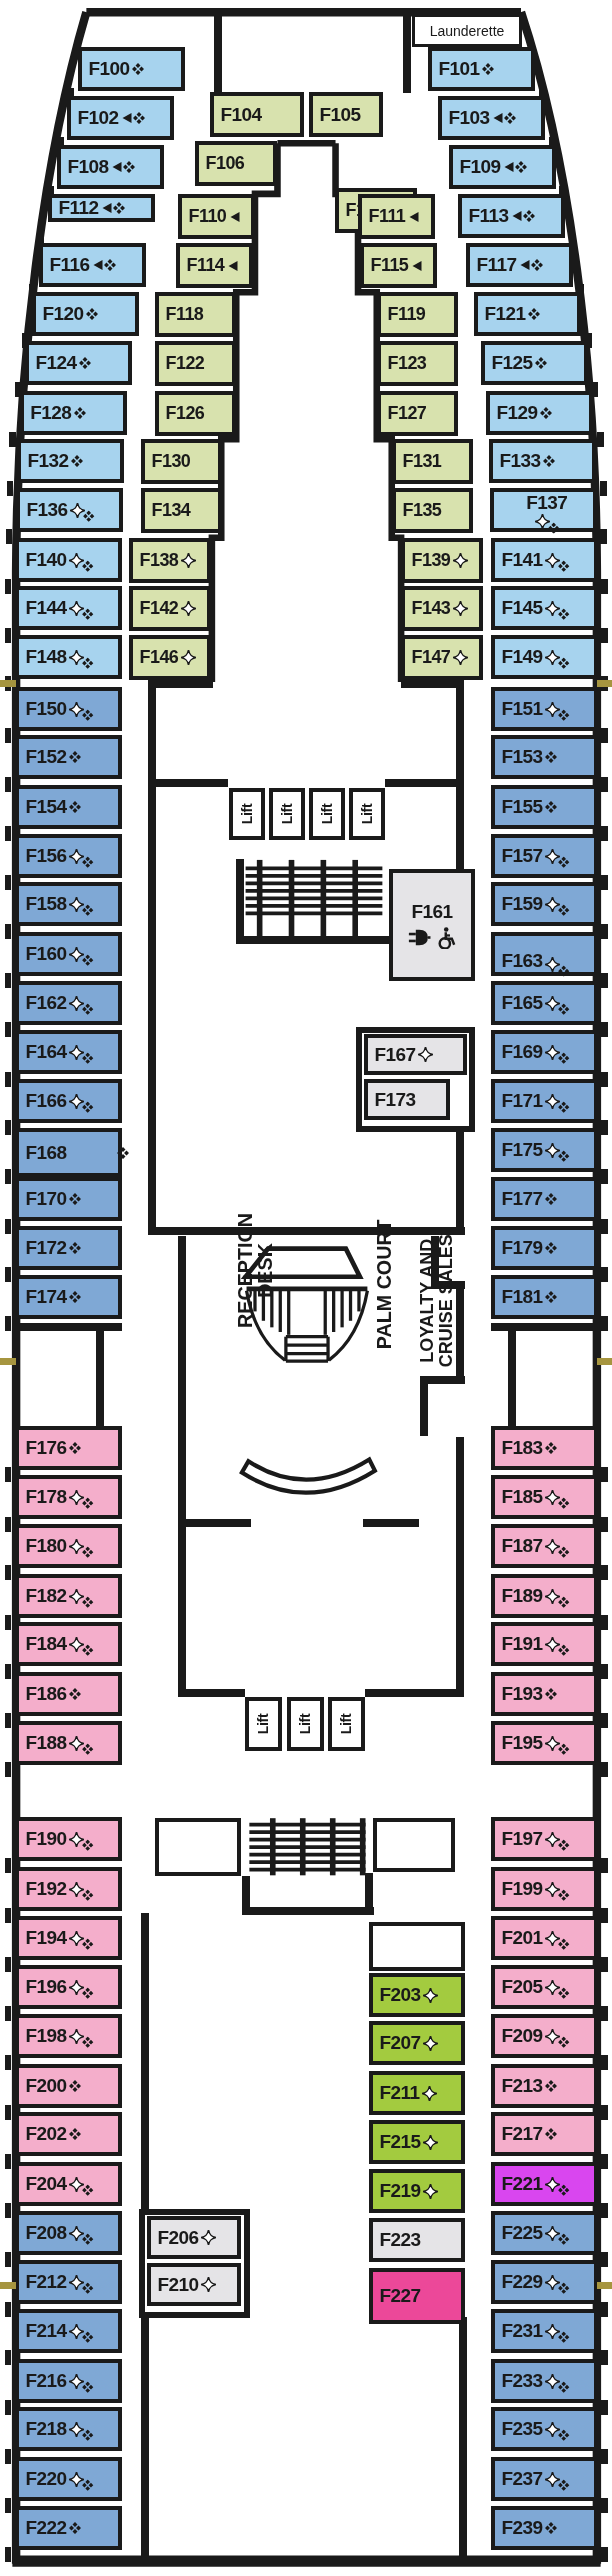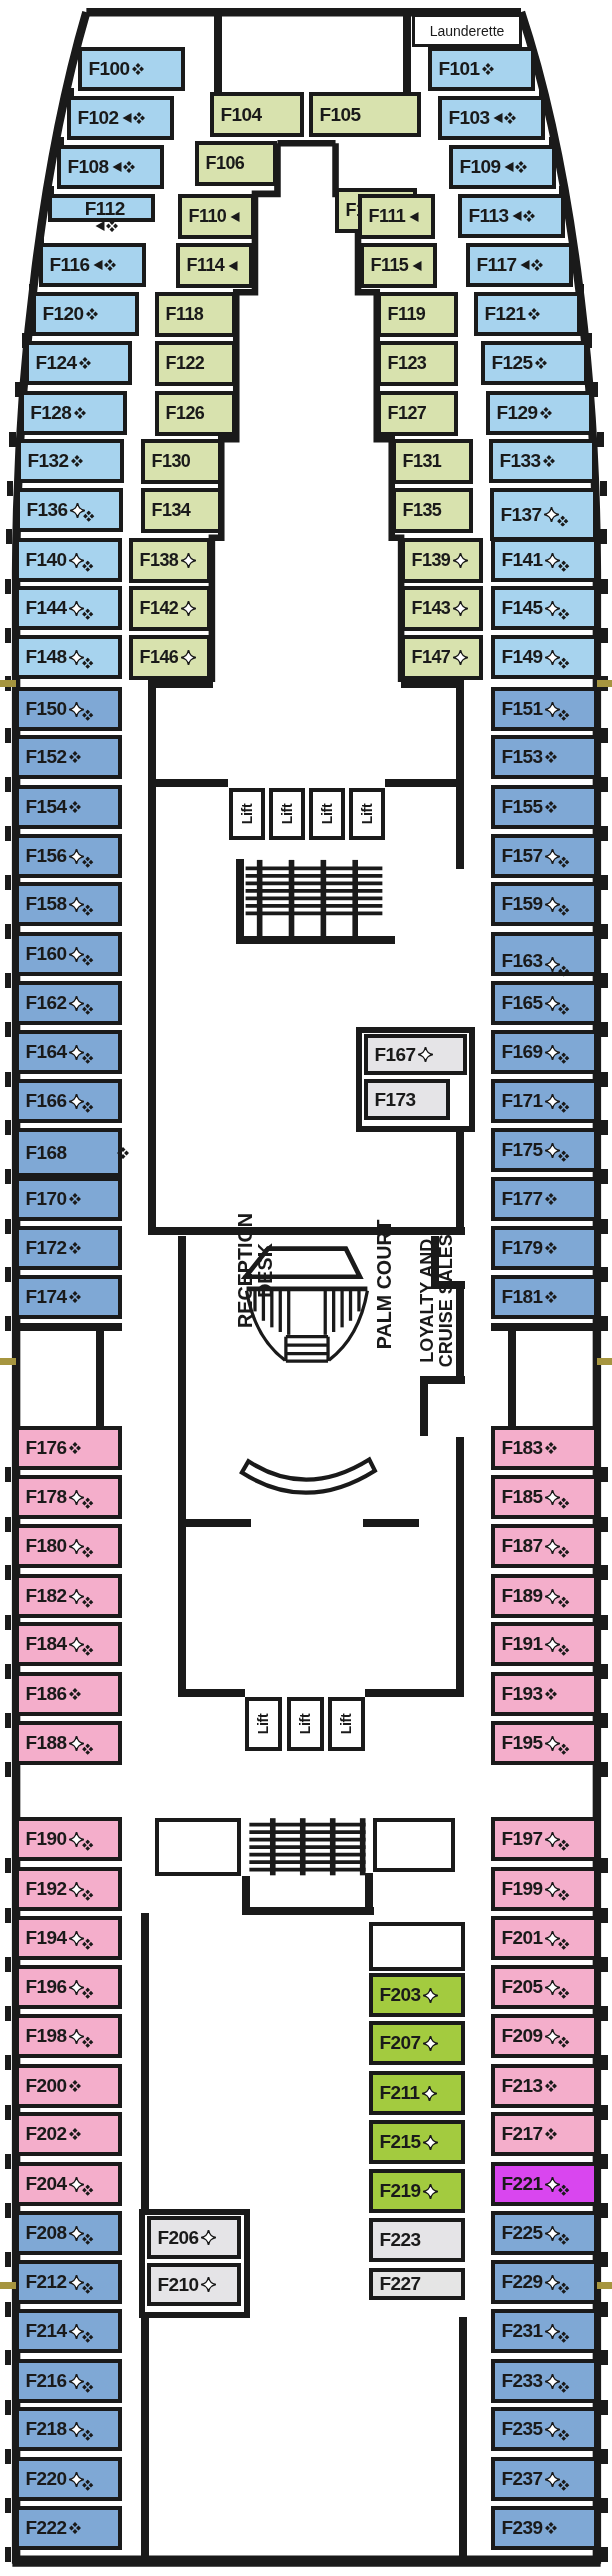--- a/index.html
+++ b/index.html
@@ -197,21 +197,21 @@
       <span class="lbl">F108</span>
       <span class="ics">
         <svg width="12" height="12" viewBox="0 0 24 24">
           <path fill="#1a1a1a" d="M21 2L3 12L21 22Z"></path>
         </svg>
         <svg width="12" height="12" viewBox="0 0 24 24">
           <path fill="#1a1a1a" d="M12 0L17 5L12 10L7 5Z M5 7L10 12L5 17L0 12Z M19 7L24 12L19 17L14 12Z M12 14L17 19L12 24L7 19Z"></path>
         </svg>
       </span>
     </div>
-    <div class="cabin" style="left: 48px; top: 194px; width: 107px; height: 28px; background: rgb(167, 211, 238); flex-direction: column;">
+    <div class="cabin" style="left: 48px; top: 194px; width: 107px; height: 28px; background: rgb(167, 211, 238);">
       <span class="lbl">F112</span>
       <span class="ics">
         <svg width="12" height="12" viewBox="0 0 24 24">
           <path fill="#1a1a1a" d="M21 2L3 12L21 22Z"></path>
         </svg>
         <svg width="12" height="12" viewBox="0 0 24 24">
           <path fill="#1a1a1a" d="M12 0L17 5L12 10L7 5Z M5 7L10 12L5 17L0 12Z M19 7L24 12L19 17L14 12Z M12 14L17 19L12 24L7 19Z"></path>
         </svg>
       </span>
     </div>
@@ -787,21 +787,21 @@
       </span>
     </div>
     <div class="cabin" style="left: 489px; top: 439px; width: 107px; height: 44px; background: rgb(167, 211, 238);">
       <span class="lbl">F133</span>
       <span class="ics">
         <svg width="12" height="12" viewBox="0 0 24 24">
           <path fill="#1a1a1a" d="M12 0L17 5L12 10L7 5Z M5 7L10 12L5 17L0 12Z M19 7L24 12L19 17L14 12Z M12 14L17 19L12 24L7 19Z"></path>
         </svg>
       </span>
     </div>
-    <div class="cabin" style="left: 490px; top: 488px; width: 107px; height: 53px; background: rgb(167, 211, 238);">
+    <div class="cabin" style="left: 490px; top: 488px; width: 107px; height: 44px; background: rgb(167, 211, 238); flex-direction: column;">
       <span class="lbl">F137</span>
       <span class="ics">
         <svg width="15" height="15" viewBox="0 0 24 24">
           <path d="M12 0C13.6 7.6 16.4 10.4 24 12C16.4 13.6 13.6 16.4 12 24C10.4 16.4 7.6 13.6 0 12C7.6 10.4 10.4 7.6 12 0Z" fill="#fff" stroke="#1a1a1a" stroke-width="2.4"></path>
         </svg>
         <span class="dshift">
           <svg width="11.2" height="11.2" viewBox="0 0 24 24">
             <path fill="#1a1a1a" d="M12 0L17 5L12 10L7 5Z M5 7L10 12L5 17L0 12Z M19 7L24 12L19 17L14 12Z M12 14L17 19L12 24L7 19Z"></path>
           </svg>
         </span>
@@ -1247,21 +1247,21 @@
       <span class="lbl">F239</span>
       <span class="ics">
         <svg width="12" height="12" viewBox="0 0 24 24">
           <path fill="#1a1a1a" d="M12 0L17 5L12 10L7 5Z M5 7L10 12L5 17L0 12Z M19 7L24 12L19 17L14 12Z M12 14L17 19L12 24L7 19Z"></path>
         </svg>
       </span>
     </div>
     <div class="cabin" style="left: 210px; top: 92px; width: 94px; height: 45px; background: rgb(216, 226, 174);">
       <span class="lbl">F104</span>
     </div>
-    <div class="cabin" style="left: 309px; top: 92px; width: 112px; height: 45px; background: rgb(216, 226, 174);">
+    <div class="cabin" style="left: 309px; top: 92px; width: 74px; height: 45px; background: rgb(216, 226, 174);">
       <span class="lbl">F105</span>
     </div>
     <div class="cabin small" style="left: 195px; top: 141px; width: 82px; height: 45px; background: rgb(216, 226, 174);">
       <span class="lbl">F106</span>
     </div>
     <div class="cabin small" style="left: 335px; top: 141px; width: 82px; height: 45px; background: rgb(216, 226, 174); margin-top: 47px;">
       <span class="lbl">F107</span>
     </div>
     <div class="cabin small" style="left: 178px; top: 194px; width: 77px; height: 45px; background: rgb(216, 226, 174);">
       <span class="lbl">F110</span>
@@ -1366,20 +1366,39 @@
       </span>
     </div>
     <div class="cabin small" style="left: 401px; top: 635px; width: 82px; height: 45px; background: rgb(216, 226, 174);">
       <span class="lbl">F147</span>
       <span class="ics">
         <svg width="15" height="15" viewBox="0 0 24 24">
           <path d="M12 0C13.6 7.6 16.4 10.4 24 12C16.4 13.6 13.6 16.4 12 24C10.4 16.4 7.6 13.6 0 12C7.6 10.4 10.4 7.6 12 0Z" fill="#fff" stroke="#1a1a1a" stroke-width="2.4"></path>
         </svg>
       </span>
     </div>
+    <div class="cabin tall" style="left: 389px; top: 869px; width: 86px; height: 112px; background: rgb(229, 228, 231);">
+      <span class="lbl">F161</span>
+      <span class="ics">
+        <svg width="22.5" height="19" viewBox="0 0 26 22">
+          <g stroke="#1a1a1a" stroke-width="3" fill="none">
+            <path d="M1 7H9"></path>
+            <path d="M1 15H9"></path>
+          </g>
+          <path d="M9 2 L13 2 Q23 2 23 11 Q23 20 13 20 L9 20 Z" fill="#1a1a1a"></path>
+          <path d="M23 11 H26" stroke="#1a1a1a" stroke-width="3"></path>
+        </svg>
+        <svg width="20.6" height="22.5" viewBox="0 0 22 24">
+          <circle cx="12" cy="2.6" r="2.4" fill="#1a1a1a"></circle>
+          <path d="M11.5 5.5 V12.5 H18 L20.5 19" stroke="#1a1a1a" stroke-width="2.6" fill="none"></path>
+          <path d="M11.5 9 H16" stroke="#1a1a1a" stroke-width="2.4"></path>
+          <circle cx="10.5" cy="17.5" r="5.5" stroke="#1a1a1a" stroke-width="2.6" fill="none"></circle>
+        </svg>
+      </span>
+    </div>
     <div class="cabin" style="left: 364px; top: 1034px; width: 103px; height: 41px; background: rgb(229, 228, 231);">
       <span class="lbl">F167</span>
       <span class="ics">
         <svg width="15" height="15" viewBox="0 0 24 24">
           <path d="M12 0C13.6 7.6 16.4 10.4 24 12C16.4 13.6 13.6 16.4 12 24C10.4 16.4 7.6 13.6 0 12C7.6 10.4 10.4 7.6 12 0Z" fill="#fff" stroke="#1a1a1a" stroke-width="2.4"></path>
         </svg>
       </span>
     </div>
     <div class="cabin" style="left: 364px; top: 1079px; width: 86px; height: 41px; background: rgb(229, 228, 231);">
       <span class="lbl">F173</span>
@@ -1420,21 +1439,21 @@
       <span class="lbl">F219</span>
       <span class="ics">
         <svg width="15" height="15" viewBox="0 0 24 24">
           <path d="M12 0C13.6 7.6 16.4 10.4 24 12C16.4 13.6 13.6 16.4 12 24C10.4 16.4 7.6 13.6 0 12C7.6 10.4 10.4 7.6 12 0Z" fill="#fff" stroke="#1a1a1a" stroke-width="2.4"></path>
         </svg>
       </span>
     </div>
     <div class="cabin" style="left: 369px; top: 2218px; width: 96px; height: 44px; background: rgb(229, 228, 231);">
       <span class="lbl">F223</span>
     </div>
-    <div class="cabin" style="left: 369px; top: 2268px; width: 96px; height: 32px; background: #e5e5e5;">
+    <div class="cabin" style="left: 369px; top: 2268px; width: 96px; height: 56px; background: #ec4899;">
       <span class="lbl">F227</span>
     </div>
     <div class="cabin" style="left: 147px; top: 2216px; width: 94px; height: 43px; background: rgb(229, 228, 231);">
       <span class="lbl">F206</span>
       <span class="ics">
         <svg width="15" height="15" viewBox="0 0 24 24">
           <path d="M12 0C13.6 7.6 16.4 10.4 24 12C16.4 13.6 13.6 16.4 12 24C10.4 16.4 7.6 13.6 0 12C7.6 10.4 10.4 7.6 12 0Z" fill="#fff" stroke="#1a1a1a" stroke-width="2.4"></path>
         </svg>
       </span>
     </div>

